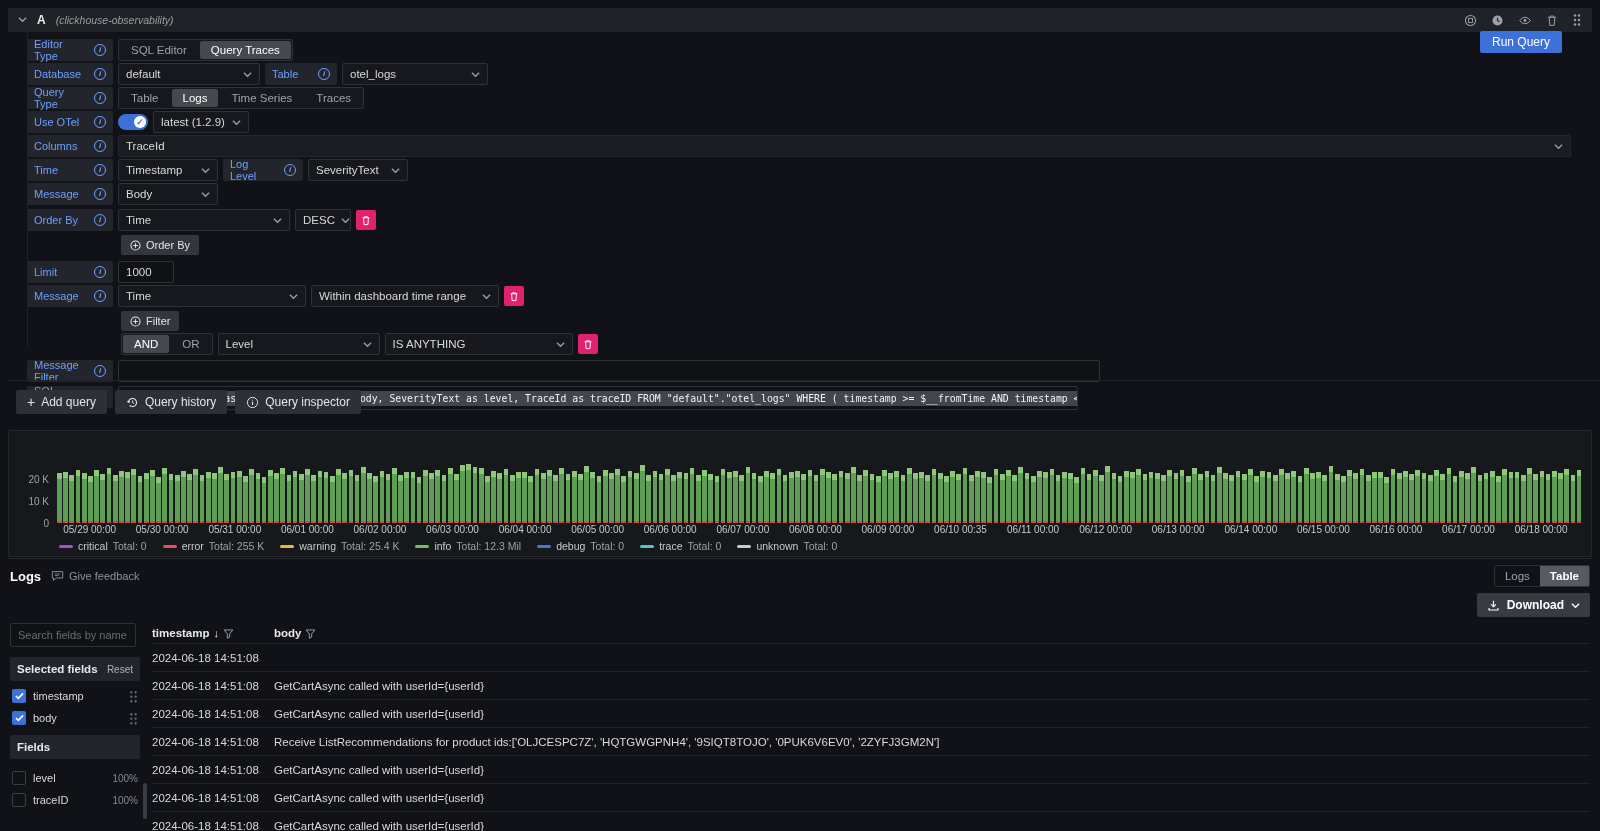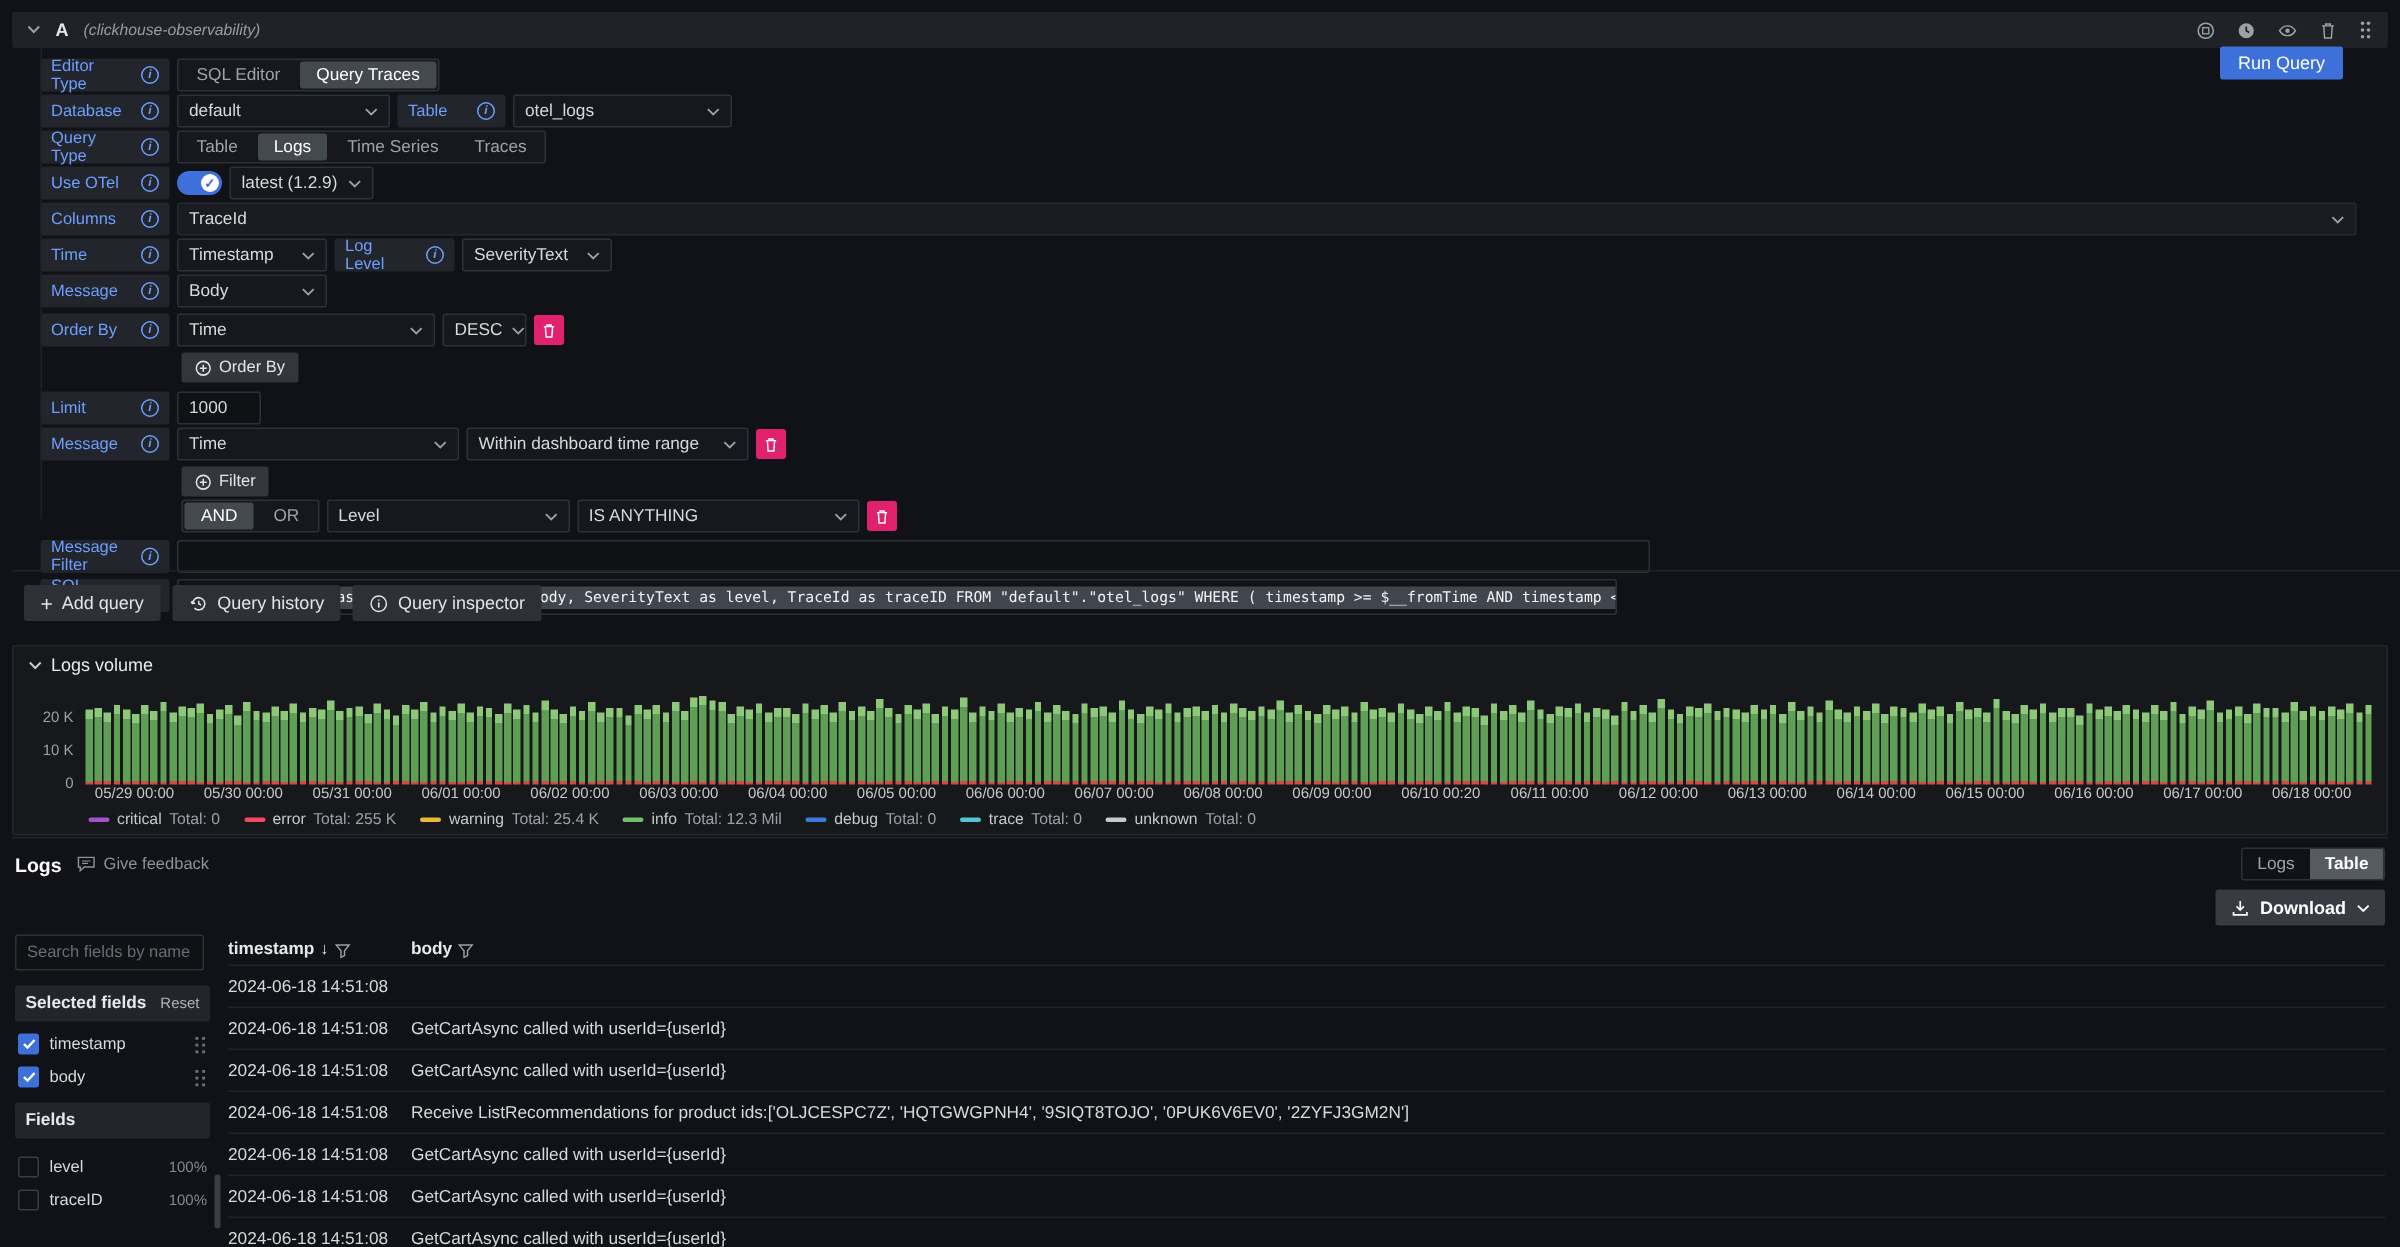--- a/index.html
+++ b/index.html
@@ -421,26 +421,20 @@
       <svg width="13" height="13" viewBox="0 0 16 16">
           <circle cx="8" cy="8" r="6.3" fill="none" stroke="#e3e4e6" stroke-width="1.2"></circle>
           <path d="M8 7v4M8 4.6v1" stroke="#e3e4e6" stroke-width="1.4"></path>
         </svg>
       <span>Query inspector</span>
     </button>
   </div>
 </div>
 
 <div class="volume-panel">
-  <div class="vp-title">
-    <svg width="9" height="9" viewBox="0 0 10 10">
-        <path d="M1 3l4 4 4-4" fill="none" stroke="#c7c9cc" stroke-width="1.5"></path>
-      </svg>
-    <span>Logs volume</span>
-  </div>
   <div class="chart">
     <div class="y-axis">
         <span style="bottom: 74.0741%; transform: translateY(50%);">20 K</span>
         <span style="bottom: 37.037%; transform: translateY(50%);">10 K</span>
         <span style="bottom: 0%; transform: translateY(50%);">0</span>
       </div>
     <div class="plot">
         <div class="bar" style="height: 82.963%;"></div>
         <div class="bar" style="height: 85.5556%;"></div>
         <div class="bar" style="height: 80.7407%;"></div>
@@ -694,21 +688,21 @@
         <span style="left: 11.6667%;">05/31 00:00</span>
         <span style="left: 16.4286%;">06/01 00:00</span>
         <span style="left: 21.1905%;">06/02 00:00</span>
         <span style="left: 25.9524%;">06/03 00:00</span>
         <span style="left: 30.7143%;">06/04 00:00</span>
         <span style="left: 35.4762%; text-align: right;">06/05 00:00</span>
         <span style="left: 40.2381%;">06/06 00:00</span>
         <span style="left: 45%;">06/07 00:00</span>
         <span style="left: 49.7619%;">06/08 00:00</span>
         <span style="left: 54.5238%;">06/09 00:00</span>
-        <span style="left: 59.2857%;">06/10 00:20</span>
+        <span style="left: 59.2857%;">06/10 00:35</span>
         <span style="left: 64.0476%;">06/11 00:00</span>
         <span style="left: 68.8095%;">06/12 00:00</span>
         <span style="left: 73.5714%;">06/13 00:00</span>
         <span style="left: 78.3333%;">06/14 00:00</span>
         <span style="left: 83.0952%;">06/15 00:00</span>
         <span style="left: 87.8571%;">06/16 00:00</span>
         <span style="left: 92.619%;">06/17 00:00</span>
         <span style="left: 97.381%;">06/18 00:00</span>
       </div>
     <div class="legend">

